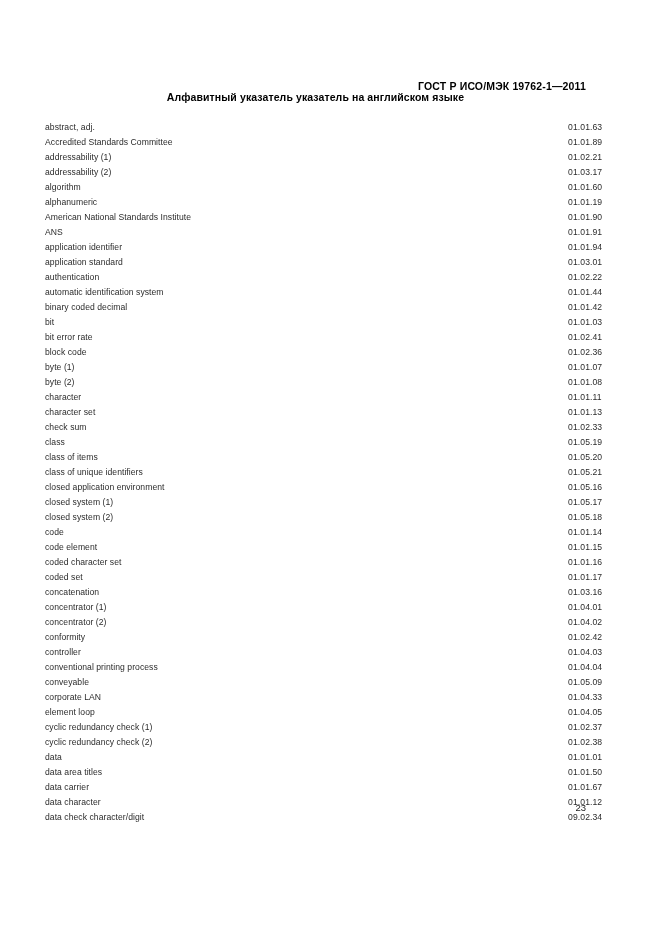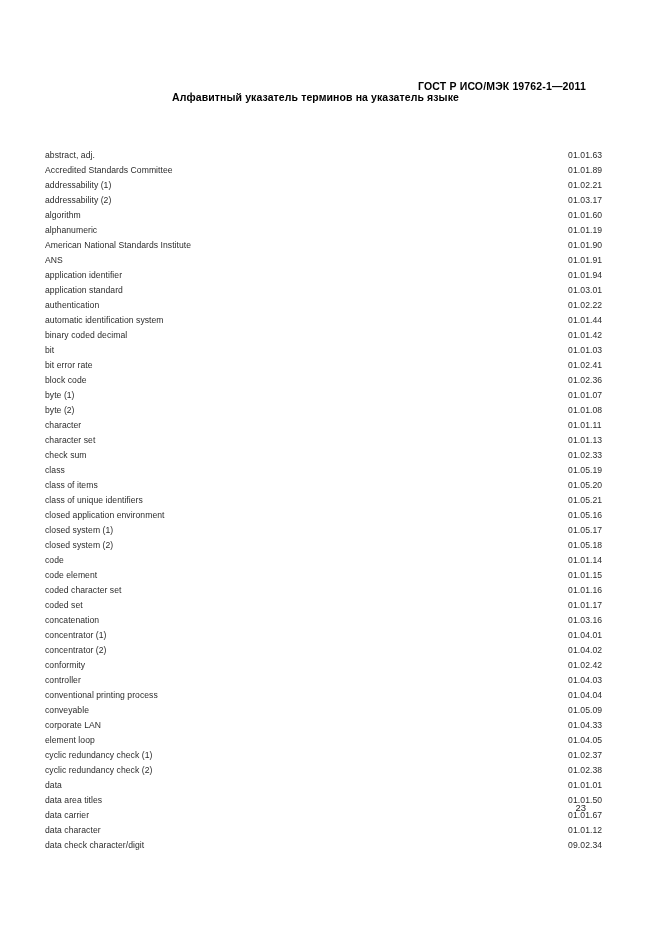--- a/index.html
+++ b/index.html
@@ -65,41 +65,40 @@
   }
   .entry-term {
     flex: 0 0 500px;
     white-space: nowrap;
     overflow: hidden;
   }
   .entry-code {
     flex: 0 0 auto;
     white-space: nowrap;
     letter-spacing: 0.1px;
-    margin-top: 28px;
   }
   
   .page-number {
     position: absolute;
     top: 802px;
     left: 45px;
     right: 75px;
     text-align: right;
     font-size: 9.5px;
     color: #1a1a1a;
   }
 </style>
 </head>
 <body>
 
 <div class="page">
 
   <div class="doc-header">ГОСТ Р ИСО/МЭК 19762-1—2011</div>
 
-  <div class="index-title">Алфавитный указатель терминов на указатель языке</div>
+  <div class="index-title">Алфавитный указатель указатель на английском языке</div>
 
   <div class="index-list">
       <div class="index-entry">
         <span class="entry-term">abstract, adj.</span>
         <span class="entry-code">01.01.63</span>
       </div>
       <div class="index-entry">
         <span class="entry-term">Accredited Standards Committee</span>
         <span class="entry-code">01.01.89</span>
       </div>

